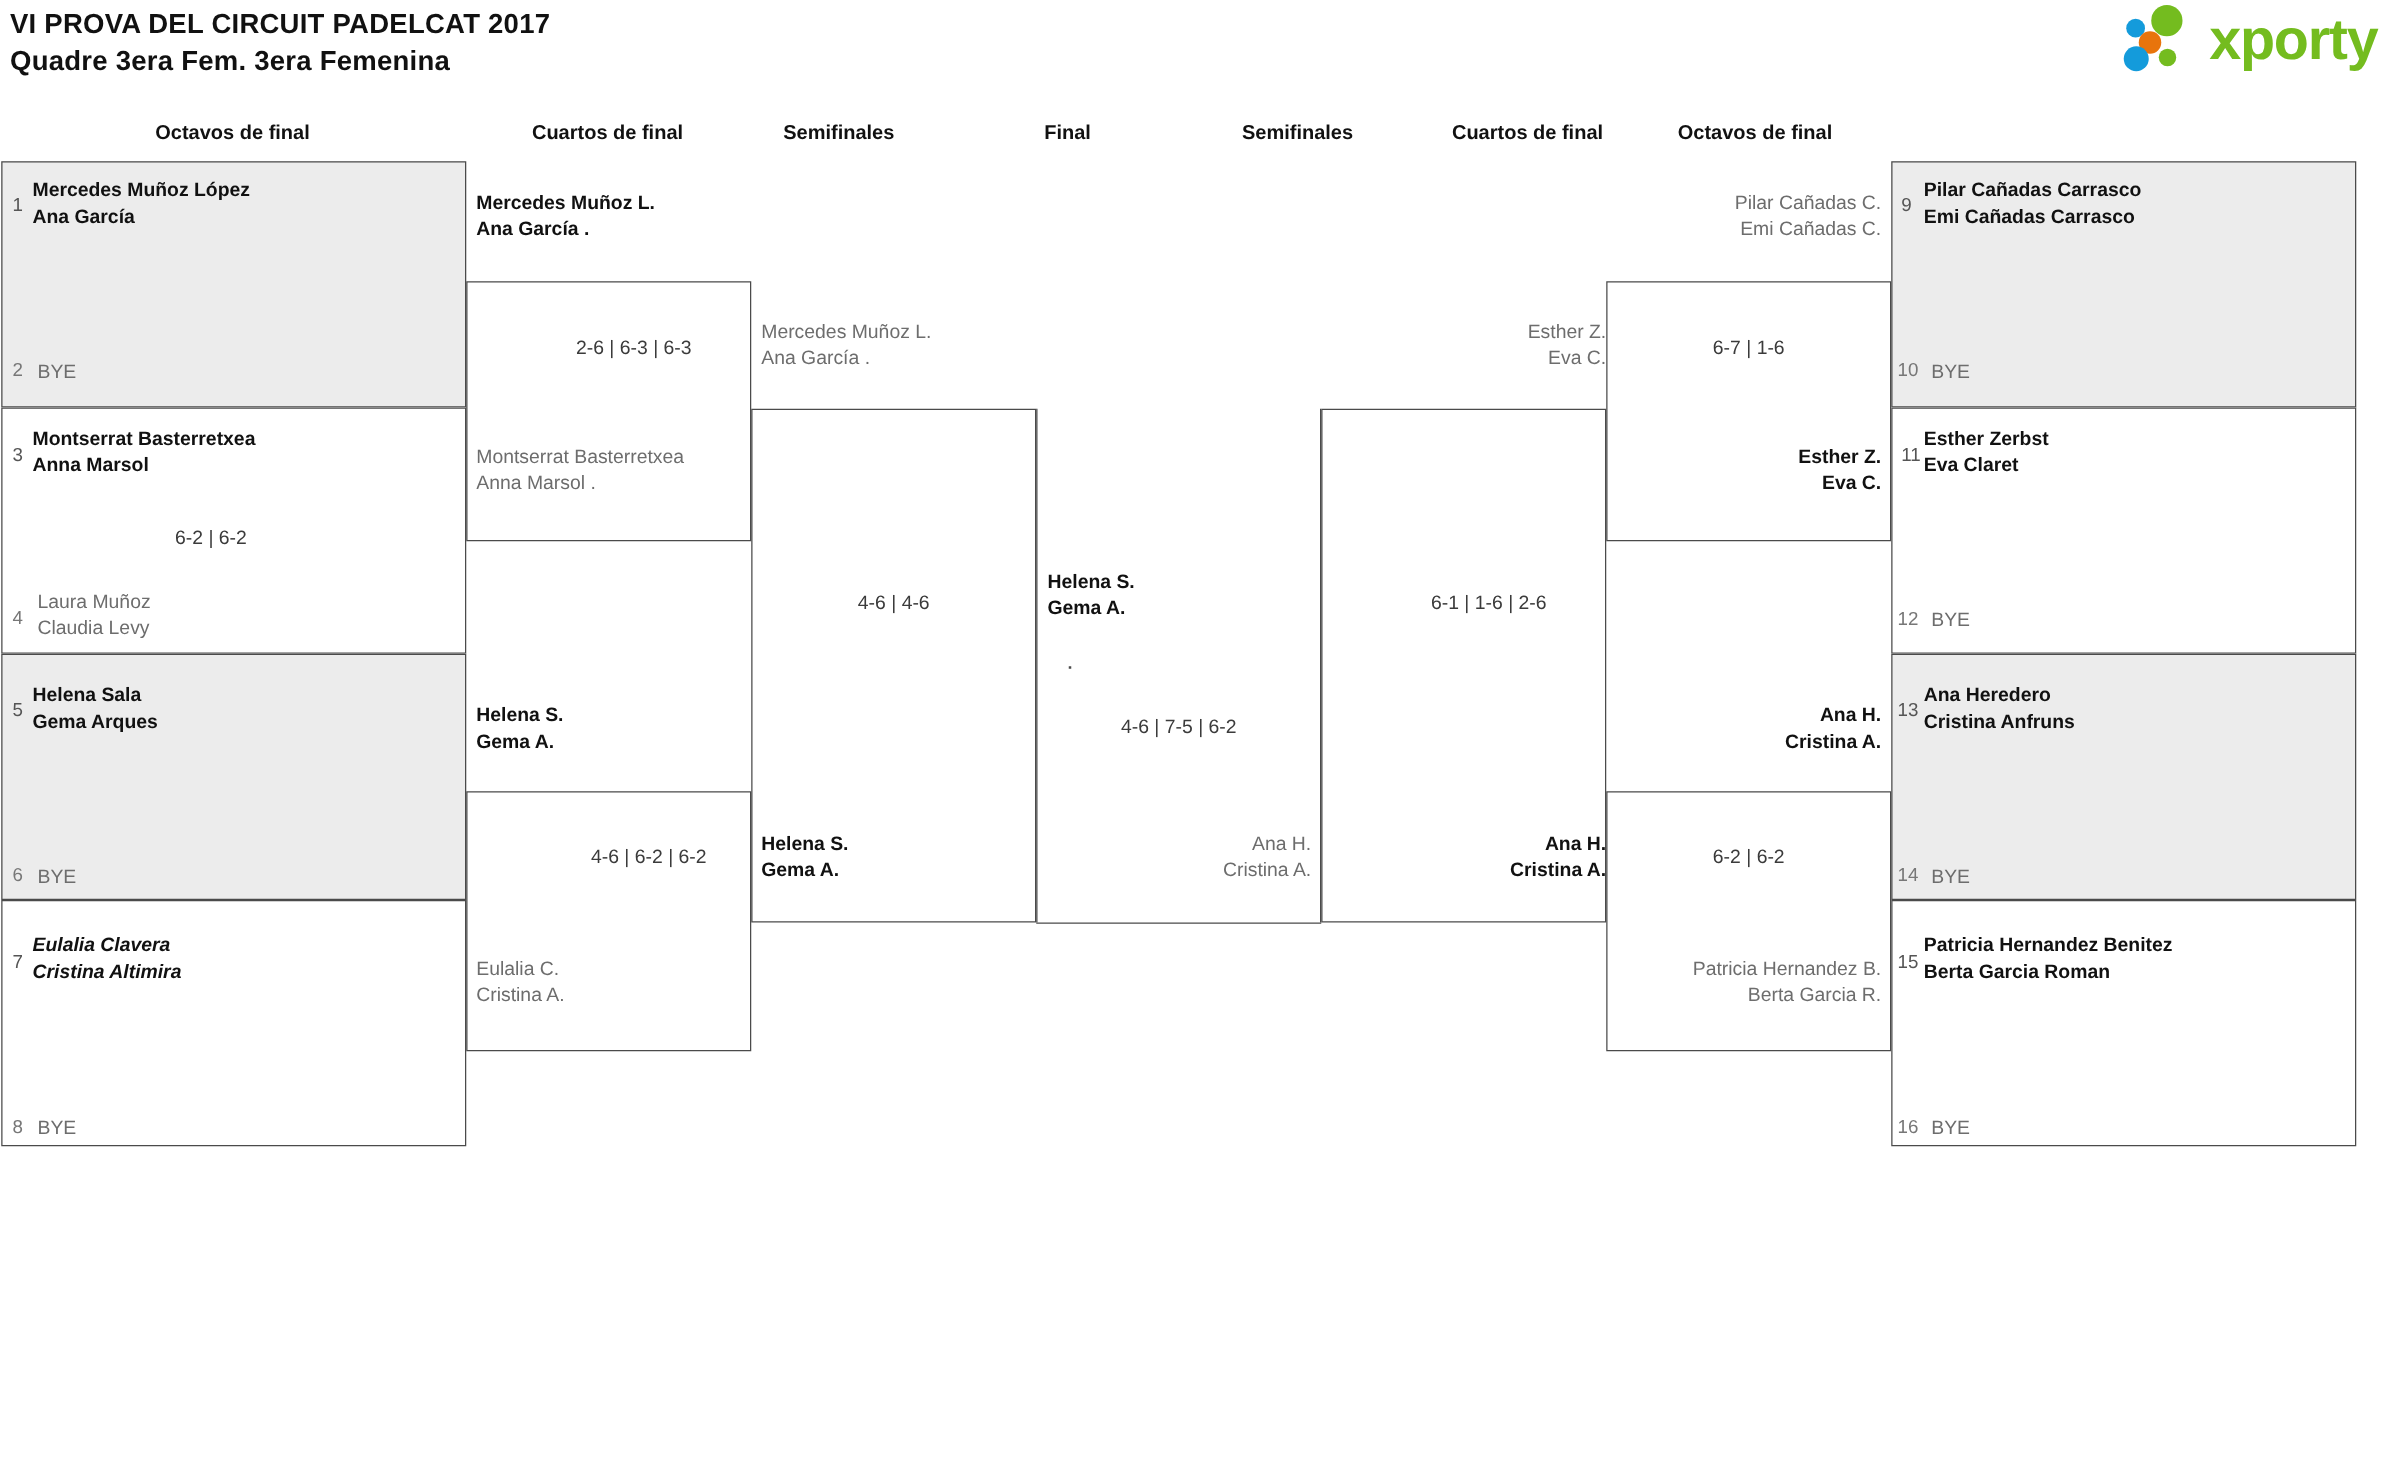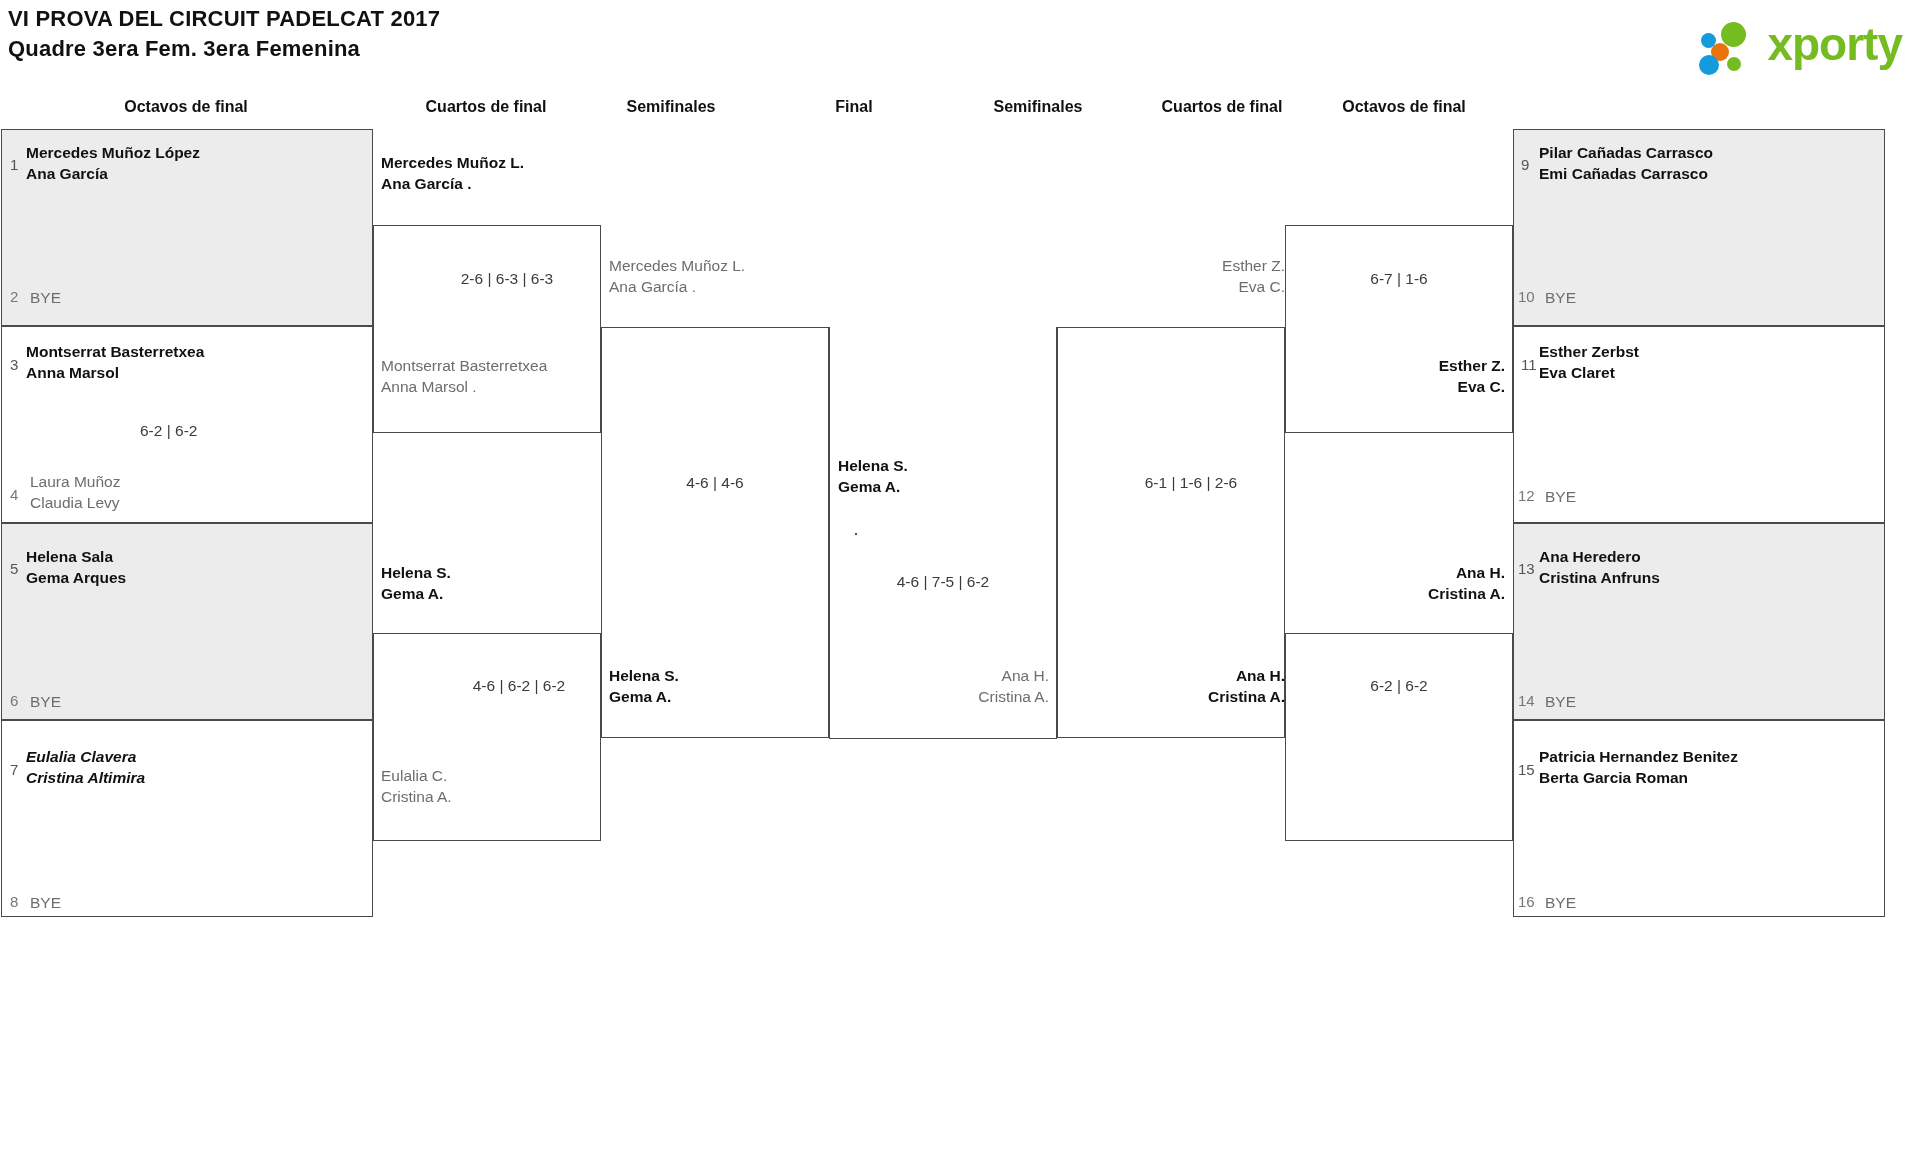--- a/index.html
+++ b/index.html
@@ -11,21 +11,21 @@
     position:relative;
     overflow:hidden;
   }
   .page{position:relative;width:1920px;height:1166px;}
 
   
   .title-block{position:absolute;left:8px;top:4px;}
   .title-line1{font-size:22px;font-weight:bold;letter-spacing:.2px;line-height:30px;color:#111;}
   .title-line2{font-size:22px;font-weight:bold;letter-spacing:.2px;line-height:30px;color:#111;}
 
-  .logo{position:absolute;right:18px;top:21px;display:flex;align-items:flex-start;height:60px;}
+  .logo{position:absolute;right:18px;top:1px;display:flex;align-items:center;height:60px;}
   .logo-dots{position:relative;width:64px;height:56px;margin-right:4px;}
   .logo-dots i{position:absolute;border-radius:50%;display:block;}
   .logo-text{font-size:46px;font-weight:bold;color:#74BC1F;letter-spacing:-1px;line-height:46px;}
 
   
   .round-head{
     position:absolute;text-align:center;font-size:16px;font-weight:bold;color:#111;
     top:98px;
   }
 
@@ -189,32 +189,40 @@
     <div>Esther Z.</div>
     <div>Eva C.</div>
   </div>
   <div class="score c" style="left:1057px;top:472px;width:268px;">6-1 | 1-6 | 2-6</div>
   <div class="names win right" style="left:1065px;top:665px;width:220px;">
     <div>Ana H.</div>
     <div>Cristina A.</div>
   </div>
 
   <div class="mbox" style="left:1285px;top:225px;width:228px;height:208px;"></div>
+  <div class="names lose right" style="left:1285px;top:152px;width:220px;">
+    <div>Pilar Cañadas C.</div>
+    <div>Emi Cañadas C.</div>
+  </div>
   <div class="score c" style="left:1285px;top:268px;width:228px;">6-7 | 1-6</div>
   <div class="names win right" style="left:1285px;top:355px;width:220px;">
     <div>Esther Z.</div>
     <div>Eva C.</div>
   </div>
 
   <div class="mbox" style="left:1285px;top:633px;width:228px;height:208px;"></div>
   <div class="names win right" style="left:1285px;top:562px;width:220px;">
     <div>Ana H.</div>
     <div>Cristina A.</div>
   </div>
   <div class="score c" style="left:1285px;top:675px;width:228px;">6-2 | 6-2</div>
+  <div class="names lose right" style="left:1285px;top:765px;width:220px;">
+    <div>Patricia Hernandez B.</div>
+    <div>Berta Garcia R.</div>
+  </div>
 
   <div class="slot shaded" style="left:1513px;top:129px;width:372px;height:197px;"></div>
   <div class="seed" style="left:1521px;top:156px;">9</div>
   <div class="names win" style="left:1539px;top:142px;">
     <div>Pilar Cañadas Carrasco</div>
     <div>Emi Cañadas Carrasco</div>
   </div>
   <div class="seed dim" style="left:1518px;top:288px;">10</div>
   <div class="bye" style="left:1545px;top:287px;">BYE</div>
 

